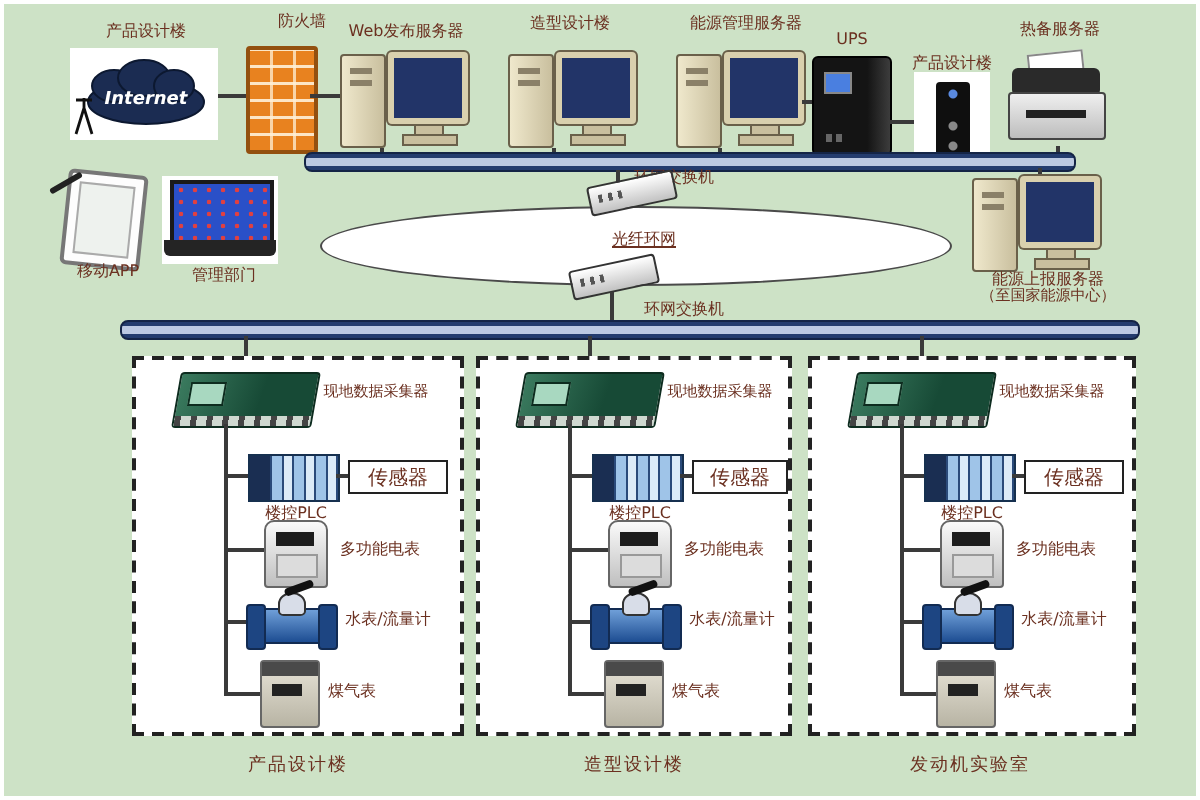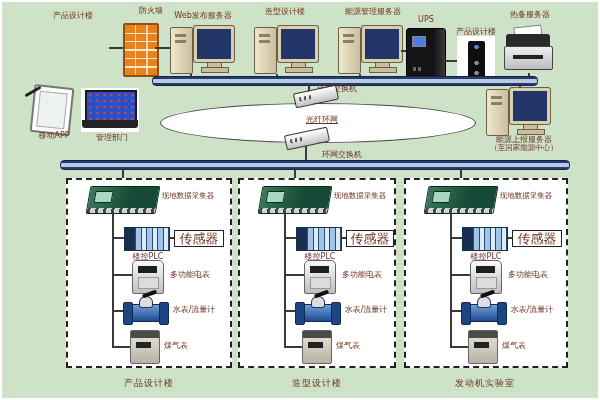--- a/index.html
+++ b/index.html
@@ -75,21 +75,21 @@
   .collector::before{content:"";position:absolute;left:5px;top:4px;width:16px;height:10px;
      background:#a8d8c0;border:1px solid #0d2c1f;}
   .collector::after{content:"";position:absolute;left:0;bottom:0;width:100%;height:5px;
      background:repeating-linear-gradient(90deg,#444 0 3px,#cfd8d0 3px 8px);}
   
   .plc{position:absolute;border:1px solid #16304f;
      background:repeating-linear-gradient(90deg,#9fc4e8 0 5px,#2a4a7a 5px 6px,#dcebf8 6px 10px,#2a4a7a 10px 11px);}
   .plc::before{content:"";position:absolute;left:0;top:0;width:10px;height:100%;background:#1a2e52;}
   
   .sensor{position:absolute;background:#fff;border:1px solid #222;display:flex;
-     align-items:center;justify-content:center;font-size:13px;color:#6b3020;font-family:Liberation Serif, serif;}
+     align-items:center;justify-content:center;font-size:10px;color:#6b3020;font-family:Liberation Serif, serif;}
   
   .emeter{position:absolute;background:linear-gradient(180deg,#fafafa,#bfbfbf);
      border:1px solid #666;border-radius:5px 5px 2px 2px;}
   .emeter::before{content:"";position:absolute;left:5px;top:5px;width:19px;height:7px;background:#1d1d1d;}
   .emeter::after{content:"";position:absolute;left:5px;top:16px;width:19px;height:10px;
      background:#dcdcdc;border:1px solid #999;}
   
   .wm-body{position:absolute;background:linear-gradient(180deg,#6f9fd8,#1d4d92);
      border:1px solid #122b52;border-radius:3px;}
   .wm-body::before{content:"";position:absolute;left:-7px;top:-3px;width:8px;height:21px;
@@ -114,20 +114,30 @@
 
   <div class="lbl" style="left:71px;top:9px;">产品设计楼</div>
   <div class="lbl" style="left:137px;top:4px;margin-left:12px;">防火墙</div>
   <div class="lbl" style="left:201px;top:9px;">Web发布服务器</div>
   <div class="lbl" style="left:283px;top:5px;">造型设计楼</div>
   <div class="lbl" style="left:371px;top:5px;">能源管理服务器</div>
   <div class="lbl" style="left:424px;top:13px;">UPS</div>
   <div class="lbl" style="left:474px;top:25px;">产品设计楼</div>
   <div class="lbl" style="left:528px;top:8px;">热备服务器</div>
 
+  <div class="panel" style="left:33px;top:22px;width:74px;height:46px;">
+    <svg width="74" height="46" viewBox="0 0 74 46">
+      <ellipse cx="38" cy="27" rx="29" ry="11" fill="#1b2c52" stroke="#0c1830"></ellipse>
+      <ellipse cx="22" cy="19" rx="11" ry="8" fill="#1b2c52" stroke="#0c1830"></ellipse>
+      <ellipse cx="37" cy="15" rx="13" ry="9" fill="#1b2c52" stroke="#0c1830"></ellipse>
+      <ellipse cx="52" cy="19" rx="10" ry="8" fill="#1b2c52" stroke="#0c1830"></ellipse>
+      <text x="38" y="28" text-anchor="middle" font-size="9" font-weight="bold" font-style="italic" fill="#ffffff">Internet</text>
+      <path d="M7 30 l-4 13 M7 30 l4 13 M7 30 v-5 M3 26 h8" stroke="#111" stroke-width="1.4" fill="none"></path>
+    </svg>
+  </div>
 
   <div class="firewall" style="left:121px;top:21px;width:32px;height:50px;"></div>
 
   <div class="ln hl" style="left:107px;top:45px;width:14px;"></div>
   <div class="ln hl" style="left:153px;top:45px;width:15px;"></div>
 
   <div class="station" style="left:168px;top:22px;">
     <div class="tower"></div>
     <div class="monitor"></div>
     <div class="mstand"></div>

